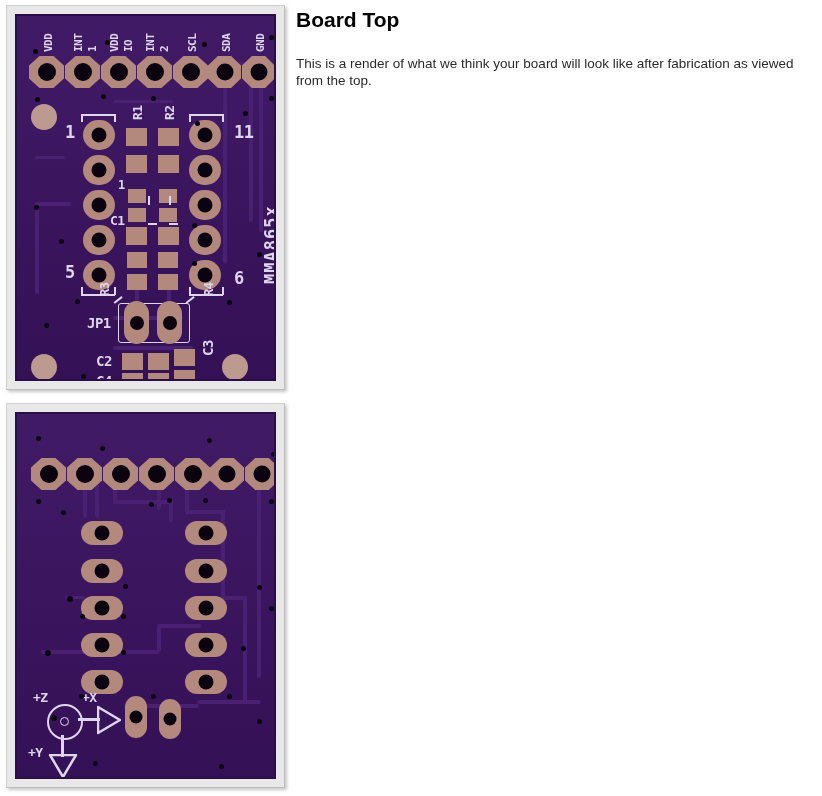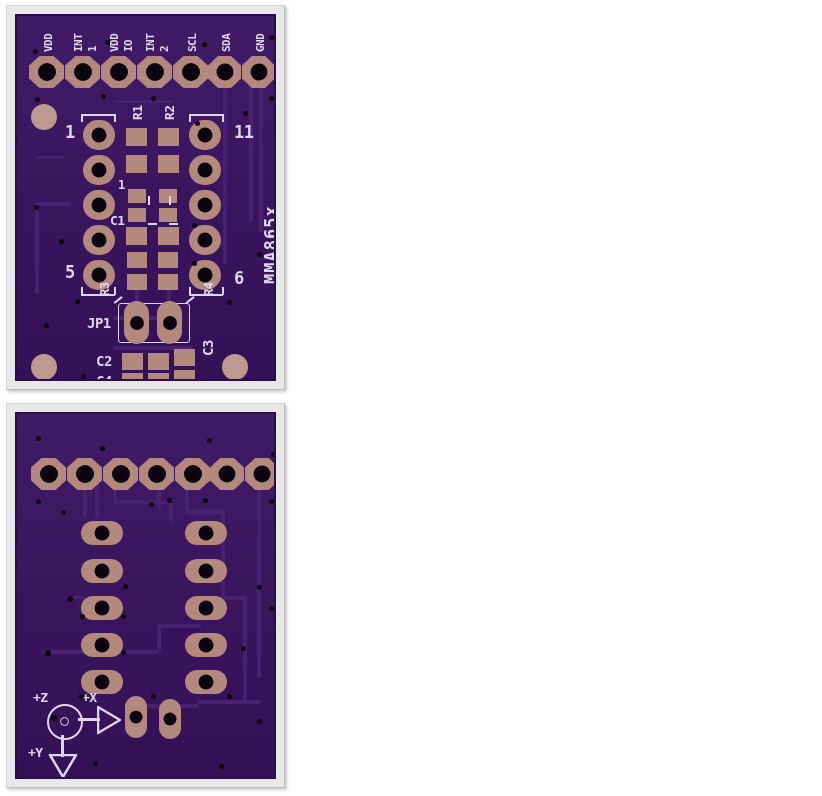--- a/index.html
+++ b/index.html
@@ -335,21 +335,23 @@
       <div class="via" style="left:27px;top:307px;width:5px;height:5px;"></div>
       <div class="via" style="left:175px;top:207px;width:5px;height:5px;"></div>
       <div class="via" style="left:175px;top:245px;width:5px;height:5px;"></div>
       <div class="via" style="left:64px;top:358px;width:5px;height:5px;"></div>
       <div class="via" style="left:186px;top:363px;width:5px;height:5px;"></div>
       <div class="via" style="left:178px;top:105px;width:5px;height:5px;"></div>
     </div>
   </div>
 
   <div class="desc" id="desc-top">
+    <h2>Board Top</h2>
     <div class="spacer"></div>
+    <p>This is a render of what we think your board will look like after fabrication as viewed from the top.</p>
   </div>
 </div>
 
 <div class="section" id="section-bottom">
 
   <div class="render-frame" id="frame-bottom">
     <div class="pcb">
       <div class="pcb-inner"></div>
 
       <div class="trace" style="left:66px;top:64px;width:4px;height:40px;"></div>

